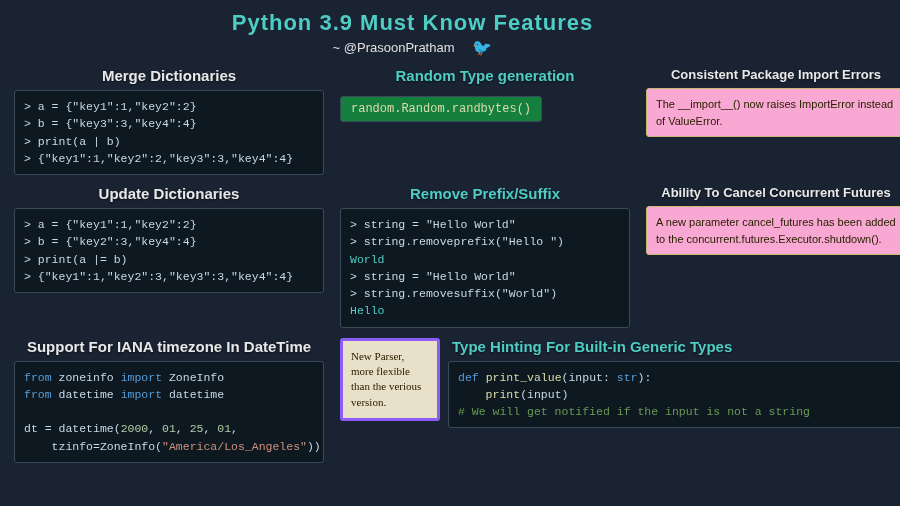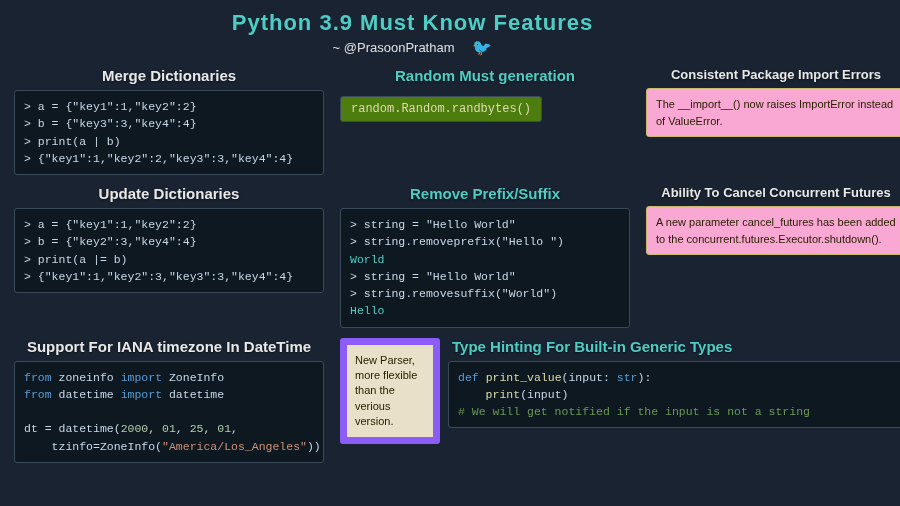--- a/index.html
+++ b/index.html
@@ -133,26 +133,26 @@
     .bottom-right {
       grid-column: 2 / 4;
       grid-row: 3;
       display: flex;
       gap: 8px;
       align-items: flex-start;
     }
 
     .new-parser-box {
       background-color: #e8e0c8;
-      border: 7px solid #8b5cf6;
+      border: 3px solid #8b5cf6;
       padding: 8px;
       border-radius: 3px;
       font-size: 11px;
       color: #2a2000;
-      font-family: Liberation Sans, sans-serif;
+      font-family: Liberation Serif, serif;
       width: 100px;
       flex-shrink: 0;
       line-height: 1.4;
     }
 
     .type-hinting {
       flex: 1;
     }
 
     .desc-box {
@@ -160,21 +160,21 @@
       border: 1px solid #c8b870;
       padding: 7px 9px;
       border-radius: 3px;
       font-size: 11px;
       color: #2a2000;
       font-family: Arial, sans-serif;
       line-height: 1.5;
     }
 
     .inline-code {
-      background-color: #4d7c0f;
+      background-color: #15803d;
       border: 1px solid #3a4a5a;
       padding: 5px 10px;
       border-radius: 3px;
       font-size: 12px;
       color: #dcdcaa;
       display: inline-block;
       margin-top: 4px;
     }
   </style>
 </head>
@@ -191,21 +191,21 @@
 
     <div class="merge-dict">
       <div class="section-title">Merge Dictionaries</div>
       <div class="code-block"><span class="prompt">&gt; a = {"key1":1,"key2":2}
 &gt; b = {"key3":3,"key4":4}
 &gt; print(a | b)
 &gt; {"key1":1,"key2":2,"key3":3,"key4":4}</span></div>
     </div>
 
     <div class="random-byte">
-      <div class="section-title green">Random Must generation</div>
+      <div class="section-title green">Random Type generation</div>
       <div style="margin-top:8px;">
         <span class="inline-code">random.Random.randbytes()</span>
       </div>
     </div>
 
     <div class="consistent-pkg">
       <div class="section-title" style="font-size:13px;">
         <span>Consistent Package Import Errors</span>
       </div>
       <div class="desc-box">The __import__() now raises ImportError instead of ValueError.</div>

